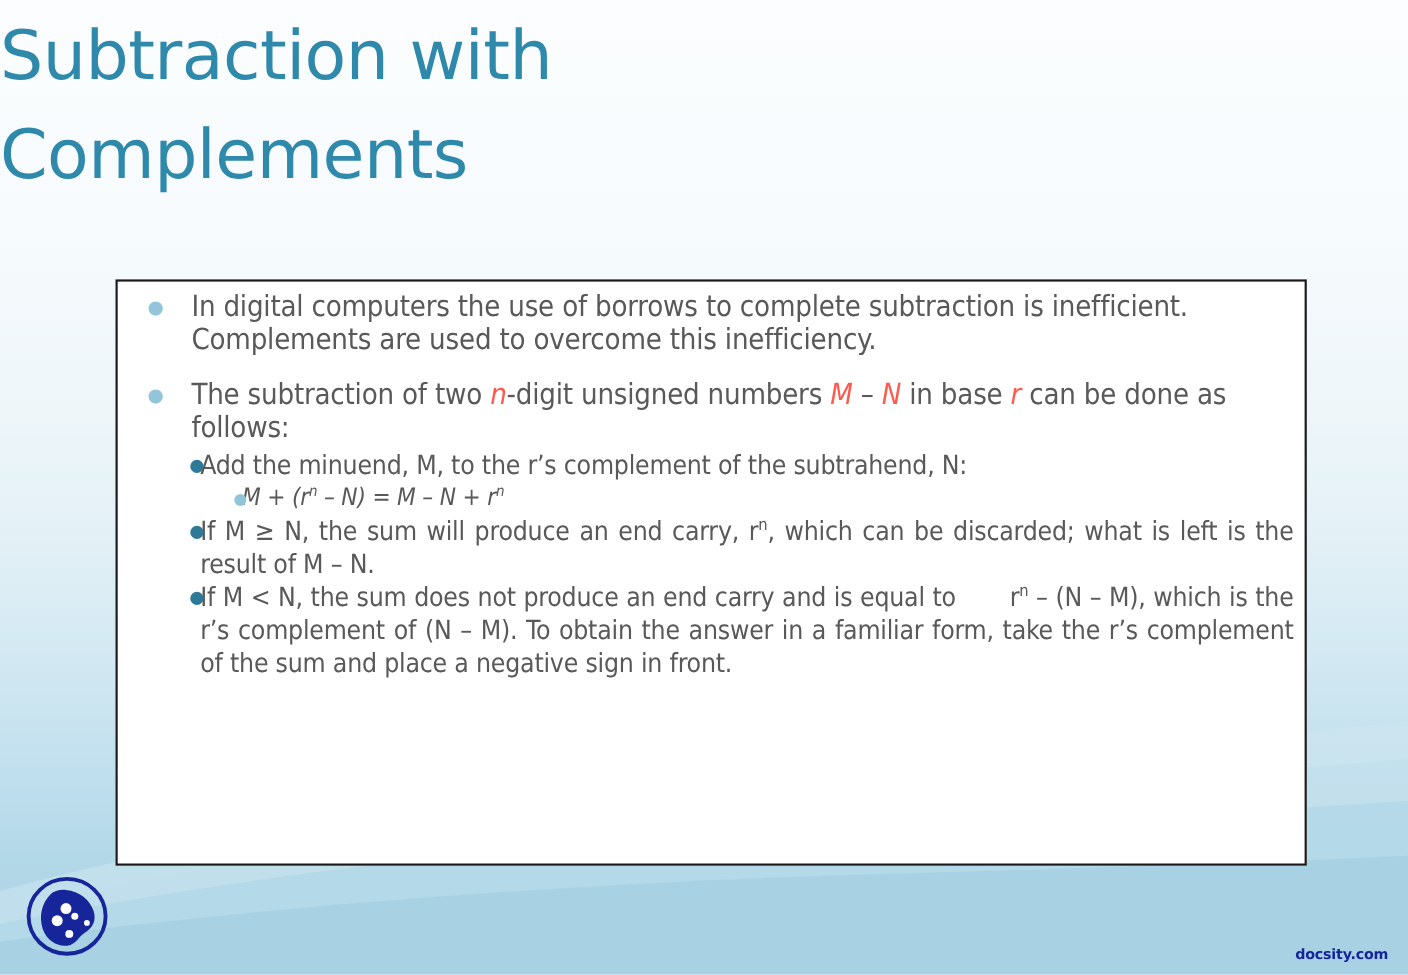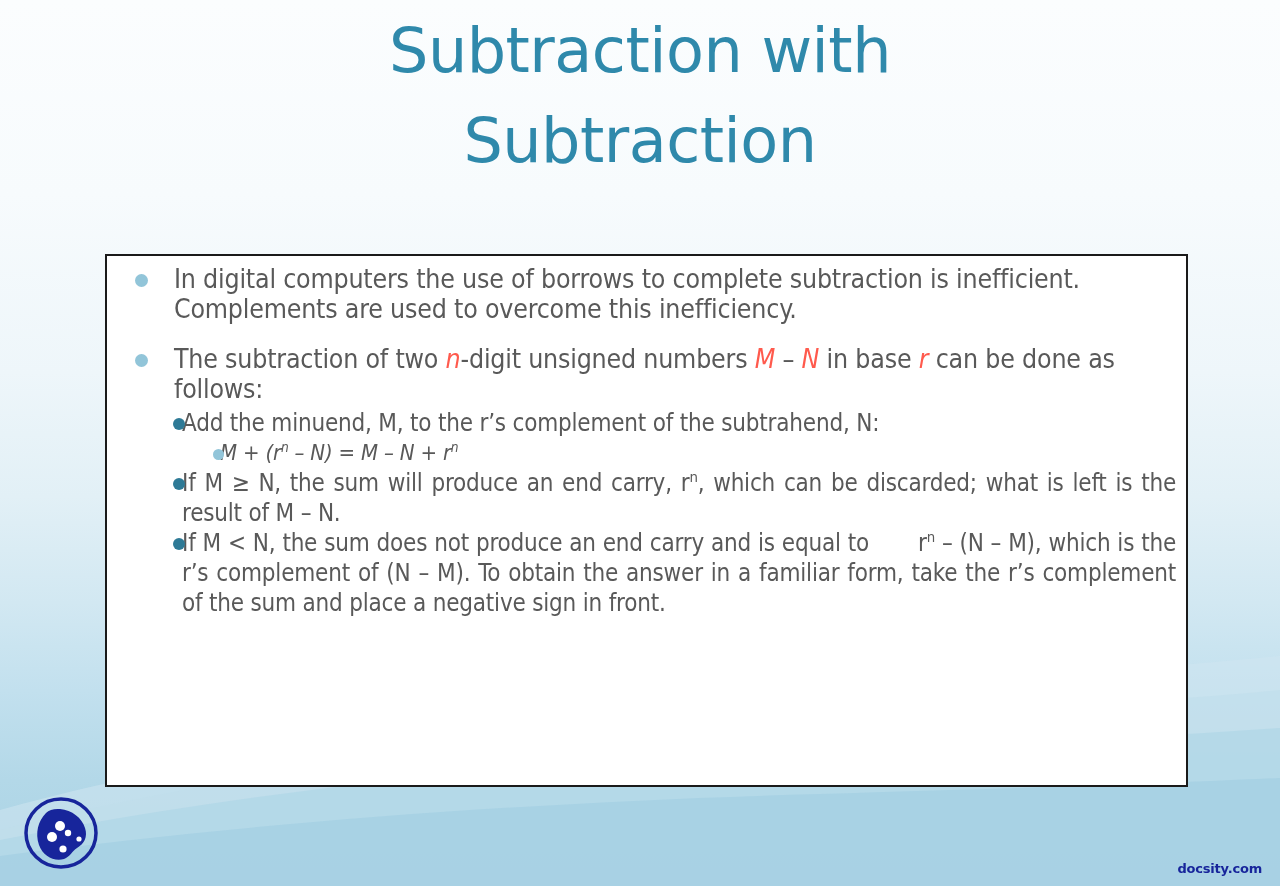--- a/index.html
+++ b/index.html
@@ -37,21 +37,20 @@
     pointer-events: none;
   }
   .wave svg { display: block; width: 1280px; }
 
   
   .title {
     position: absolute;
     left: 0;
     top: 6px;
     width: 1280px;
-    text-align: center;
     font-family: "DejaVu Sans", sans-serif;
     font-size: 62px;
     line-height: 90px;
     font-weight: 400;
     color: #2F89AB;
     letter-spacing: -0.5px;
   }
   .title .line { display: block; }
 
   
@@ -186,21 +185,21 @@
     </svg>
   </div>
   <div class="wave" style="top:760px;">
     <svg viewBox="0 0 1280 130" width="1280" height="130" preserveAspectRatio="none">
       <path d="M0,96 C240,64 520,42 820,34 C1030,28 1150,24 1280,18 L1280,130 L0,130 Z" fill="#a3cfe2" opacity="0.7"></path>
     </svg>
   </div>
 
   <div class="title">
     <span class="line">Subtraction with</span>
-    <span class="line">Subtraction</span>
+    <span class="line">Complements</span>
   </div>
 
   <div class="content-box">
     <div class="bullets">
 
       <div class="b1">
         <span class="dot"></span>
         <span>In digital computers the use of borrows to complete subtraction is inefficient.  Complements are used to overcome this inefficiency.</span>
       </div>
 

